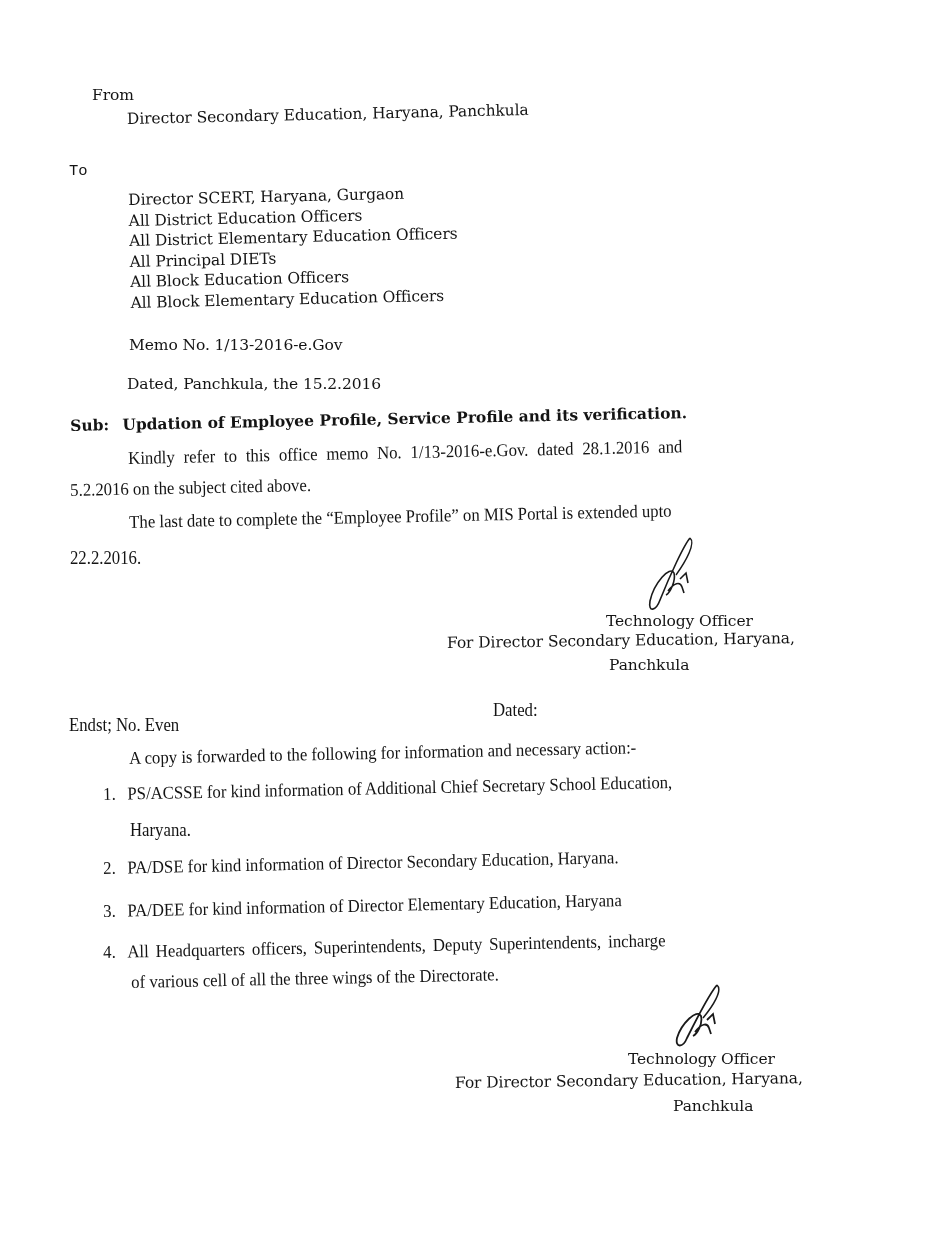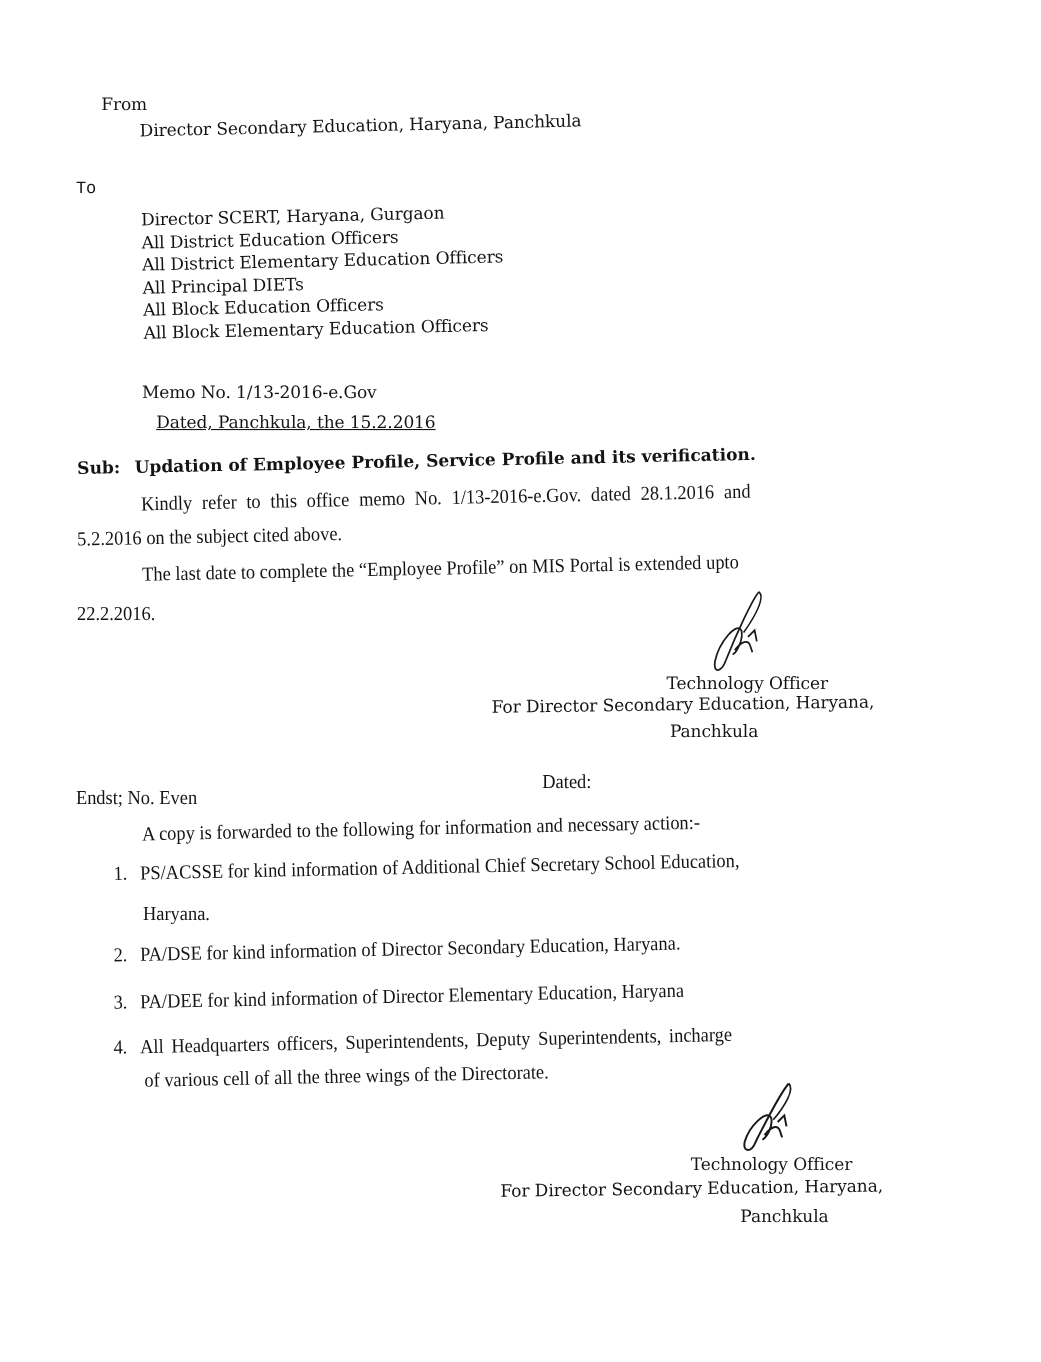--- a/index.html
+++ b/index.html
@@ -24,22 +24,22 @@
 
 <div style="position:absolute;left:128px;top:190px;transform:rotate(-1.3deg);transform-origin:left top;line-height:20.6px;">
   <div class="bk">Director SCERT, Haryana, Gurgaon</div>
   <div class="bk">All District Education Officers</div>
   <div class="bk">All District Elementary Education Officers</div>
   <div class="bk">All Principal DIETs</div>
   <div class="bk">All Block Education Officers</div>
   <div class="bk">All Block Elementary Education Officers</div>
 </div>
 
-<div class="abs bk" style="left:129px;top:348px;">Memo No. 1/13-2016-e.Gov</div>
-<div class="abs bk" style="left:142px;top:375px;text-decoration:underline;">Dated, Panchkula, the 15.2.2016</div>
+<div class="abs bk" style="left:129px;top:336px;">Memo No. 1/13-2016-e.Gov</div>
+<div class="abs bk" style="left:127px;top:375px;">Dated, Panchkula, the 15.2.2016</div>
 
 <div style="position:absolute;left:70px;top:416px;transform:rotate(-1.2deg);transform-origin:left top;white-space:nowrap;">
   <span class="subj">Sub:</span>
   <span class="subj" style="margin-left:8px;">Updation of Employee Profile, Service Profile and its verification.</span>
 </div>
 
 <div class="abs tn" style="left:128px;top:448px;transform:rotate(-1.2deg) scaleX(0.93);word-spacing:5px;">Kindly refer to this office memo No. 1/13-2016-e.Gov. dated 28.1.2016 and</div>
 <div class="abs tn" style="left:70px;top:480px;transform:rotate(-1.2deg) scaleX(0.93);">5.2.2016 on the subject cited above.</div>
 <div class="abs tn" style="left:129px;top:512px;transform:rotate(-1.2deg) scaleX(0.93);">The last date to complete the “Employee Profile” on MIS Portal is extended upto</div>
 <div class="abs tn" style="left:70px;top:548px;">22.2.2016.</div>

